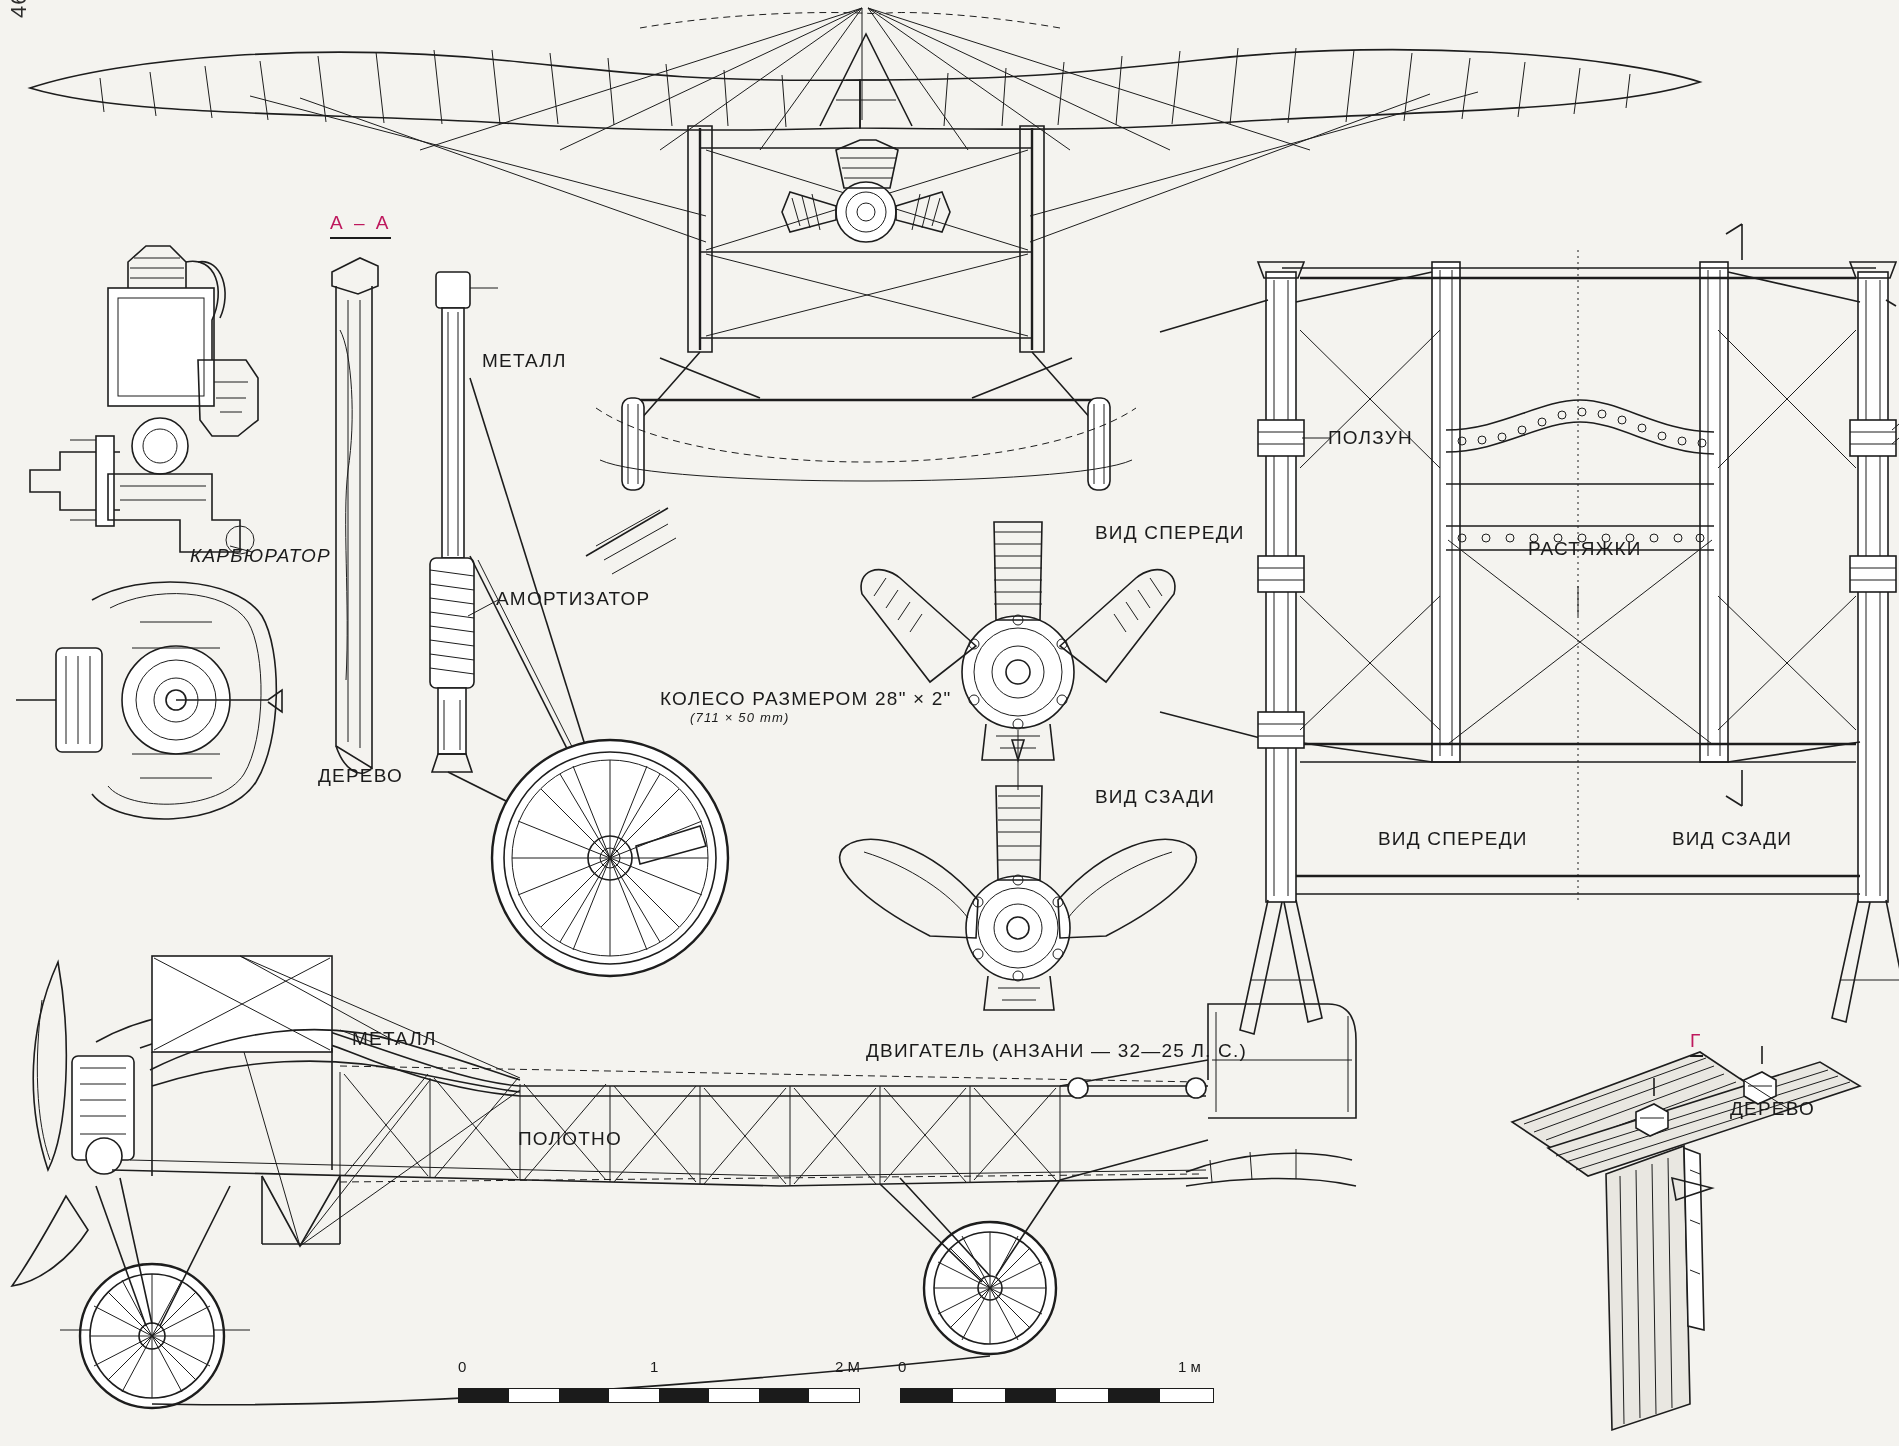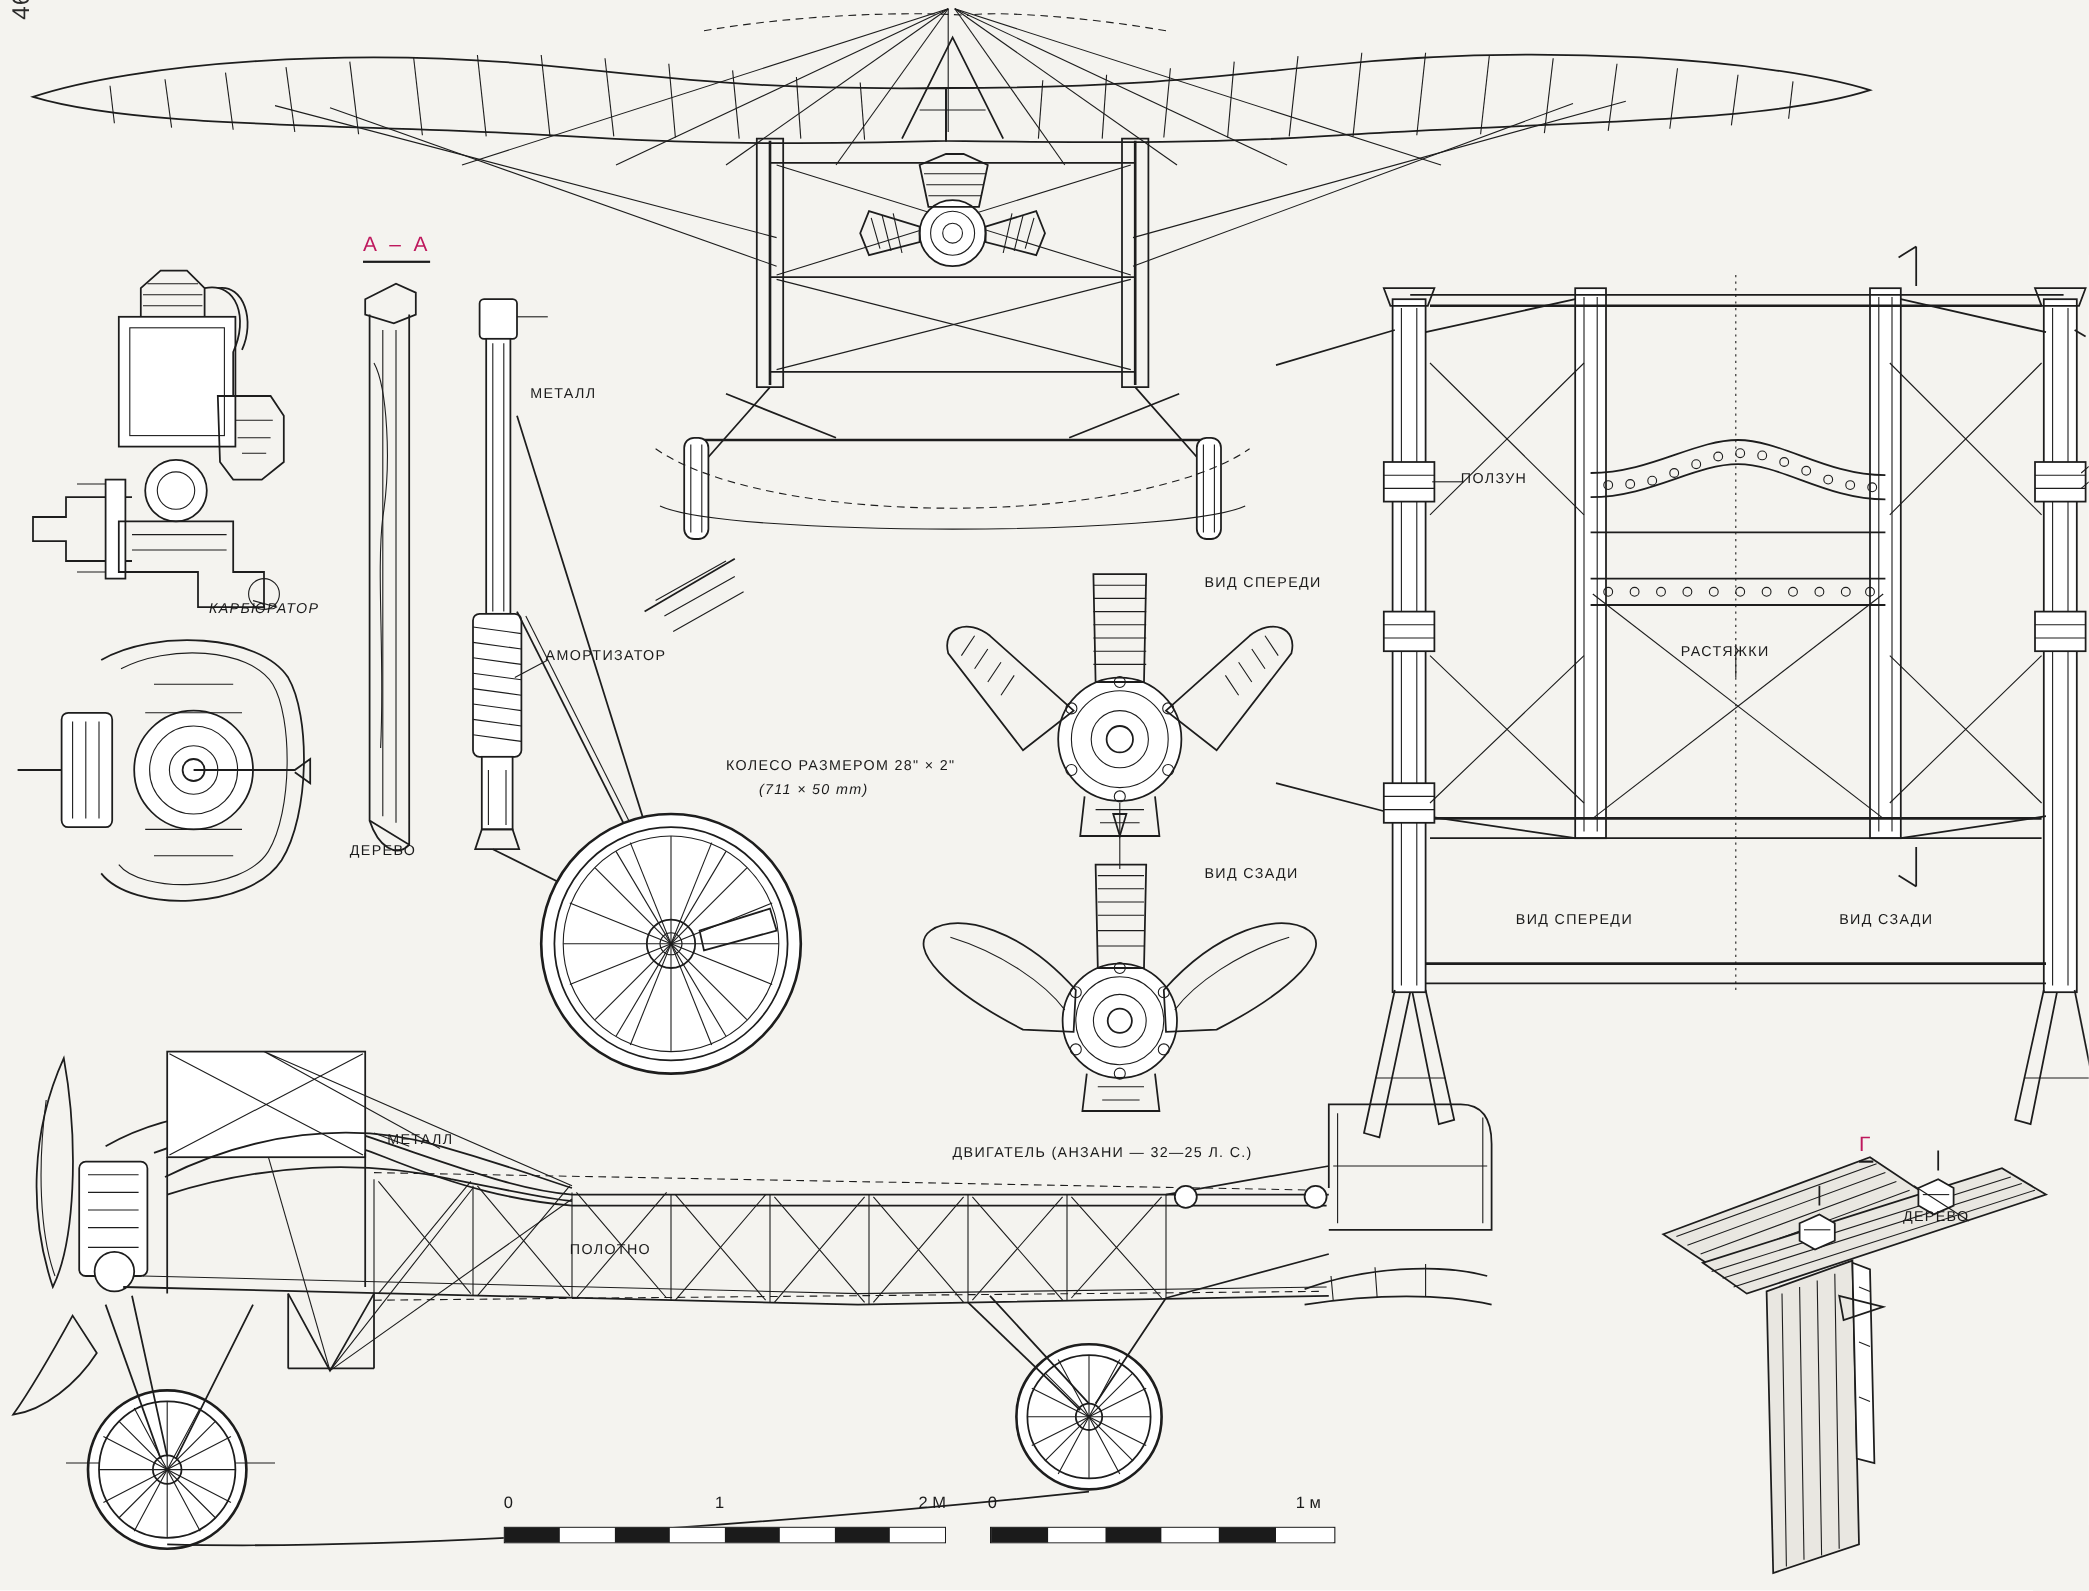--- a/index.html
+++ b/index.html
@@ -12,21 +12,21 @@
   }
   
   .pageno{
     position:absolute;left:6px;top:18px;
     font-size:22px;color:#2b2b2b;
     transform:rotate(-90deg);transform-origin:left top;
     letter-spacing:1px;
   }
   .lbl{
     position:absolute;
-    font-size:13px;
+    font-size:19px;
     letter-spacing:1.2px;
     color:#1b1b1b;
     white-space:nowrap;
     font-family:"Liberation Sans",sans-serif;
   }
   .lbl.sm{font-size:13px;}
   .sec{
     position:absolute;
     font-size:19px;letter-spacing:3px;color:#be185d;
   }
@@ -540,21 +540,21 @@
   <div class="sec" style="left:1690px;top:1030px;">
     <span>Г</span><span class="bar"></span>
   </div>
 
   <div class="lbl" style="left:190px;top:545px;font-style:italic;">КАРБЮРАТОР</div>
   <div class="lbl" style="left:482px;top:350px;">МЕТАЛЛ</div>
   <div class="lbl" style="left:496px;top:588px;">АМОРТИЗАТОР</div>
   <div class="lbl" style="left:318px;top:765px;">ДЕРЕВО</div>
 
   <div class="lbl" style="left:1328px;top:427px;">ПОЛЗУН</div>
-  <div class="lbl" style="left:1528px;top:584px;text-align:right;">РАСТЯЖКИ</div>
+  <div class="lbl" style="left:1528px;top:538px;text-align:right;">РАСТЯЖКИ</div>
 
   <div class="lbl" style="left:1095px;top:522px;">ВИД СПЕРЕДИ</div>
   <div class="lbl" style="left:1095px;top:786px;">ВИД СЗАДИ</div>
 
   <div class="lbl" style="left:1378px;top:828px;">ВИД СПЕРЕДИ</div>
   <div class="lbl" style="left:1672px;top:828px;">ВИД СЗАДИ</div>
 
   <div class="lbl" style="left:660px;top:688px;">КОЛЕСО РАЗМЕРОМ 28" × 2"</div>
   <div class="lbl sm" style="left:690px;top:710px;font-style:italic;">(711 × 50 mm)</div>
 

